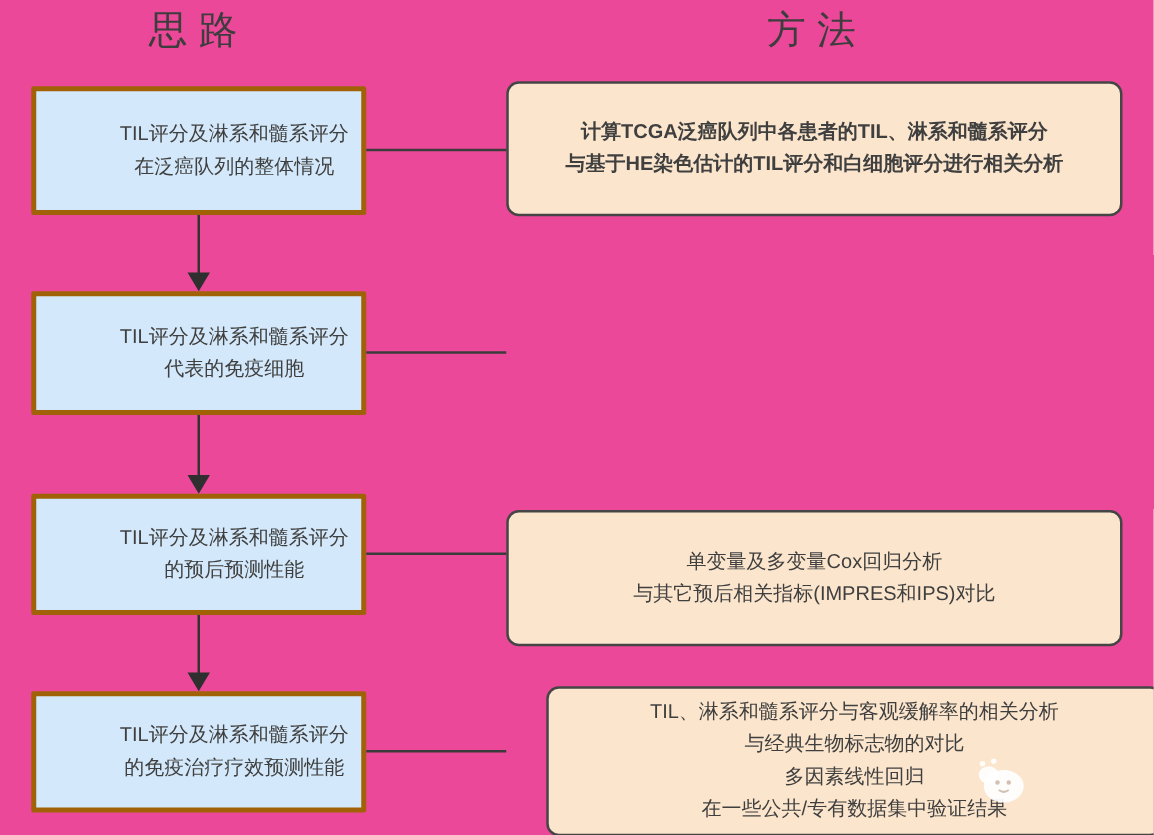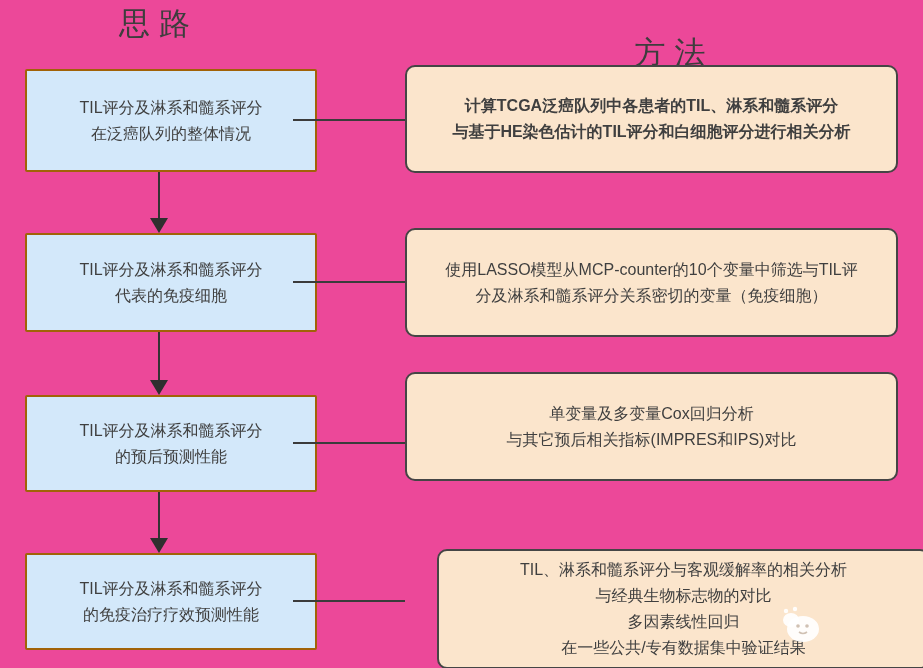--- a/index.html
+++ b/index.html
@@ -19,33 +19,33 @@
     position: absolute;
     top: 4px;
     height: 40px;
     line-height: 40px;
     text-align: center;
     font-size: 31px;
     letter-spacing: 9px;
     color: #3d3d3d;
   }
   .col-title.left  { left: 25px;  width: 268px; }
-  .col-title.right { left: 428px; width: 493px; margin-top: 29px; }
+  .col-title.right { left: 407px; width: 493px; }
 
   .idea-box {
     position: absolute;
     left: 25px;
-    width: 292px;
+    width: 268px;
     box-sizing: border-box;
     background: #d3e8fa;
-    border: 2px solid #a16207;
+    border: 4px solid #a16207;
     border-radius: 2px;
     display: flex;
     align-items: center;
-    justify-content: center;
+    justify-content: flex-end;
   }
   .method-box {
     position: absolute;
     left: 405px;
     width: 493px;
     box-sizing: border-box;
     background: #fbe5cc;
     border: 2px solid #454545;
     border-radius: 10px;
     display: flex;
@@ -120,34 +120,30 @@
   </div>
   <div class="h-connector" style="top:119px;"></div>
 
   <div class="v-line" style="top:172px;height:47px;"></div>
   <div class="v-arrowhead" style="top:218px;"></div>
 
   <div class="idea-box" style="top:233px;height:99px;">
     <div class="box-text">TIL评分及淋系和髓系评分
 代表的免疫细胞</div>
   </div>
-  <div class="method-box" style="top:228px;height:109px;">
-    <div class="box-text">使用LASSO模型从MCP-counter的10个变量中筛选与TIL评
-分及淋系和髓系评分关系密切的变量（免疫细胞）</div>
-  </div>
   <div class="h-connector" style="top:281px;"></div>
 
   <div class="v-line" style="top:332px;height:49px;"></div>
   <div class="v-arrowhead" style="top:380px;"></div>
 
   <div class="idea-box" style="top:395px;height:97px;">
     <div class="box-text">TIL评分及淋系和髓系评分
 的预后预测性能</div>
   </div>
-  <div class="method-box" style="top:372px;height:109px;">
+  <div class="method-box" style="top:408px;height:109px;">
     <div class="box-text">单变量及多变量Cox回归分析
 与其它预后相关指标(IMPRES和IPS)对比</div>
   </div>
   <div class="h-connector" style="top:442px;"></div>
 
   <div class="v-line" style="top:492px;height:47px;"></div>
   <div class="v-arrowhead" style="top:538px;"></div>
 
   <div class="idea-box" style="top:553px;height:97px;">
     <div class="box-text">TIL评分及淋系和髓系评分

